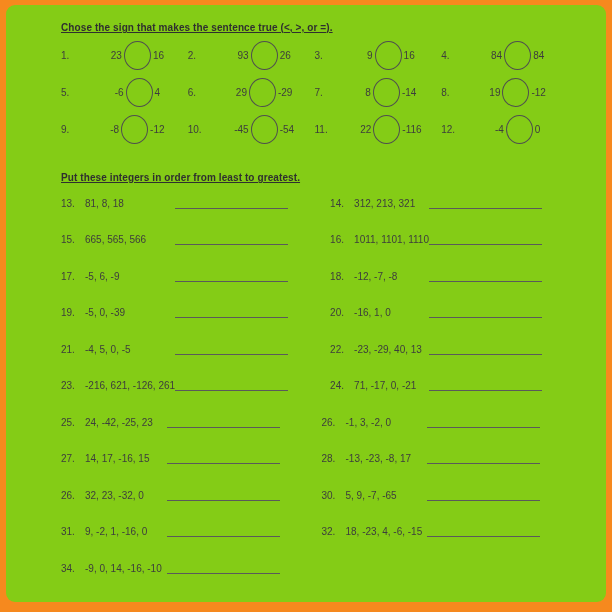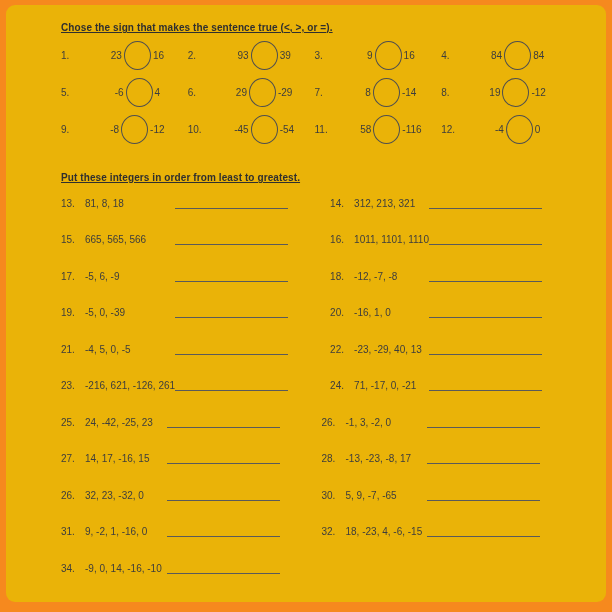--- a/index.html
+++ b/index.html
@@ -6,21 +6,21 @@
   body {
     width: 612px; height: 612px;
     position: relative;
     background: #F6891E;
     font-family: "Liberation Sans", sans-serif;
     overflow: hidden;
   }
   .paper {
     position: absolute;
     left: 6px; top: 5px; right: 6px; bottom: 10px;
-    background: #eab308;
+    background: #84cc16;
     border-radius: 9px;
     padding: 13px 38px 0 55px;
     box-sizing: border-box;
     color: #3d3d3d;
   }
   .section-title {
     font-size: 10px;
     font-weight: bold;
     text-decoration: underline;
     color: #2f2f2f;
@@ -89,21 +89,21 @@
           <span class="val">23</span>
           <span class="circle"></span>
           <span class="val">16</span>
         </span>
     </div>
     <div class="cmp">
       <span class="num">2.</span>
       <span class="group">
           <span class="val">93</span>
           <span class="circle"></span>
-          <span class="val">39</span>
+          <span class="val">26</span>
         </span>
     </div>
     <div class="cmp">
       <span class="num">3.</span>
       <span class="group">
           <span class="val">9</span>
           <span class="circle"></span>
           <span class="val">16</span>
         </span>
     </div>
@@ -159,21 +159,21 @@
       <span class="num">10.</span>
       <span class="group">
           <span class="val">-45</span>
           <span class="circle"></span>
           <span class="val">-54</span>
         </span>
     </div>
     <div class="cmp">
       <span class="num">11.</span>
       <span class="group">
-          <span class="val">58</span>
+          <span class="val">22</span>
           <span class="circle"></span>
           <span class="val">-116</span>
         </span>
     </div>
     <div class="cmp">
       <span class="num">12.</span>
       <span class="group">
           <span class="val">-4</span>
           <span class="circle"></span>
           <span class="val">0</span>

